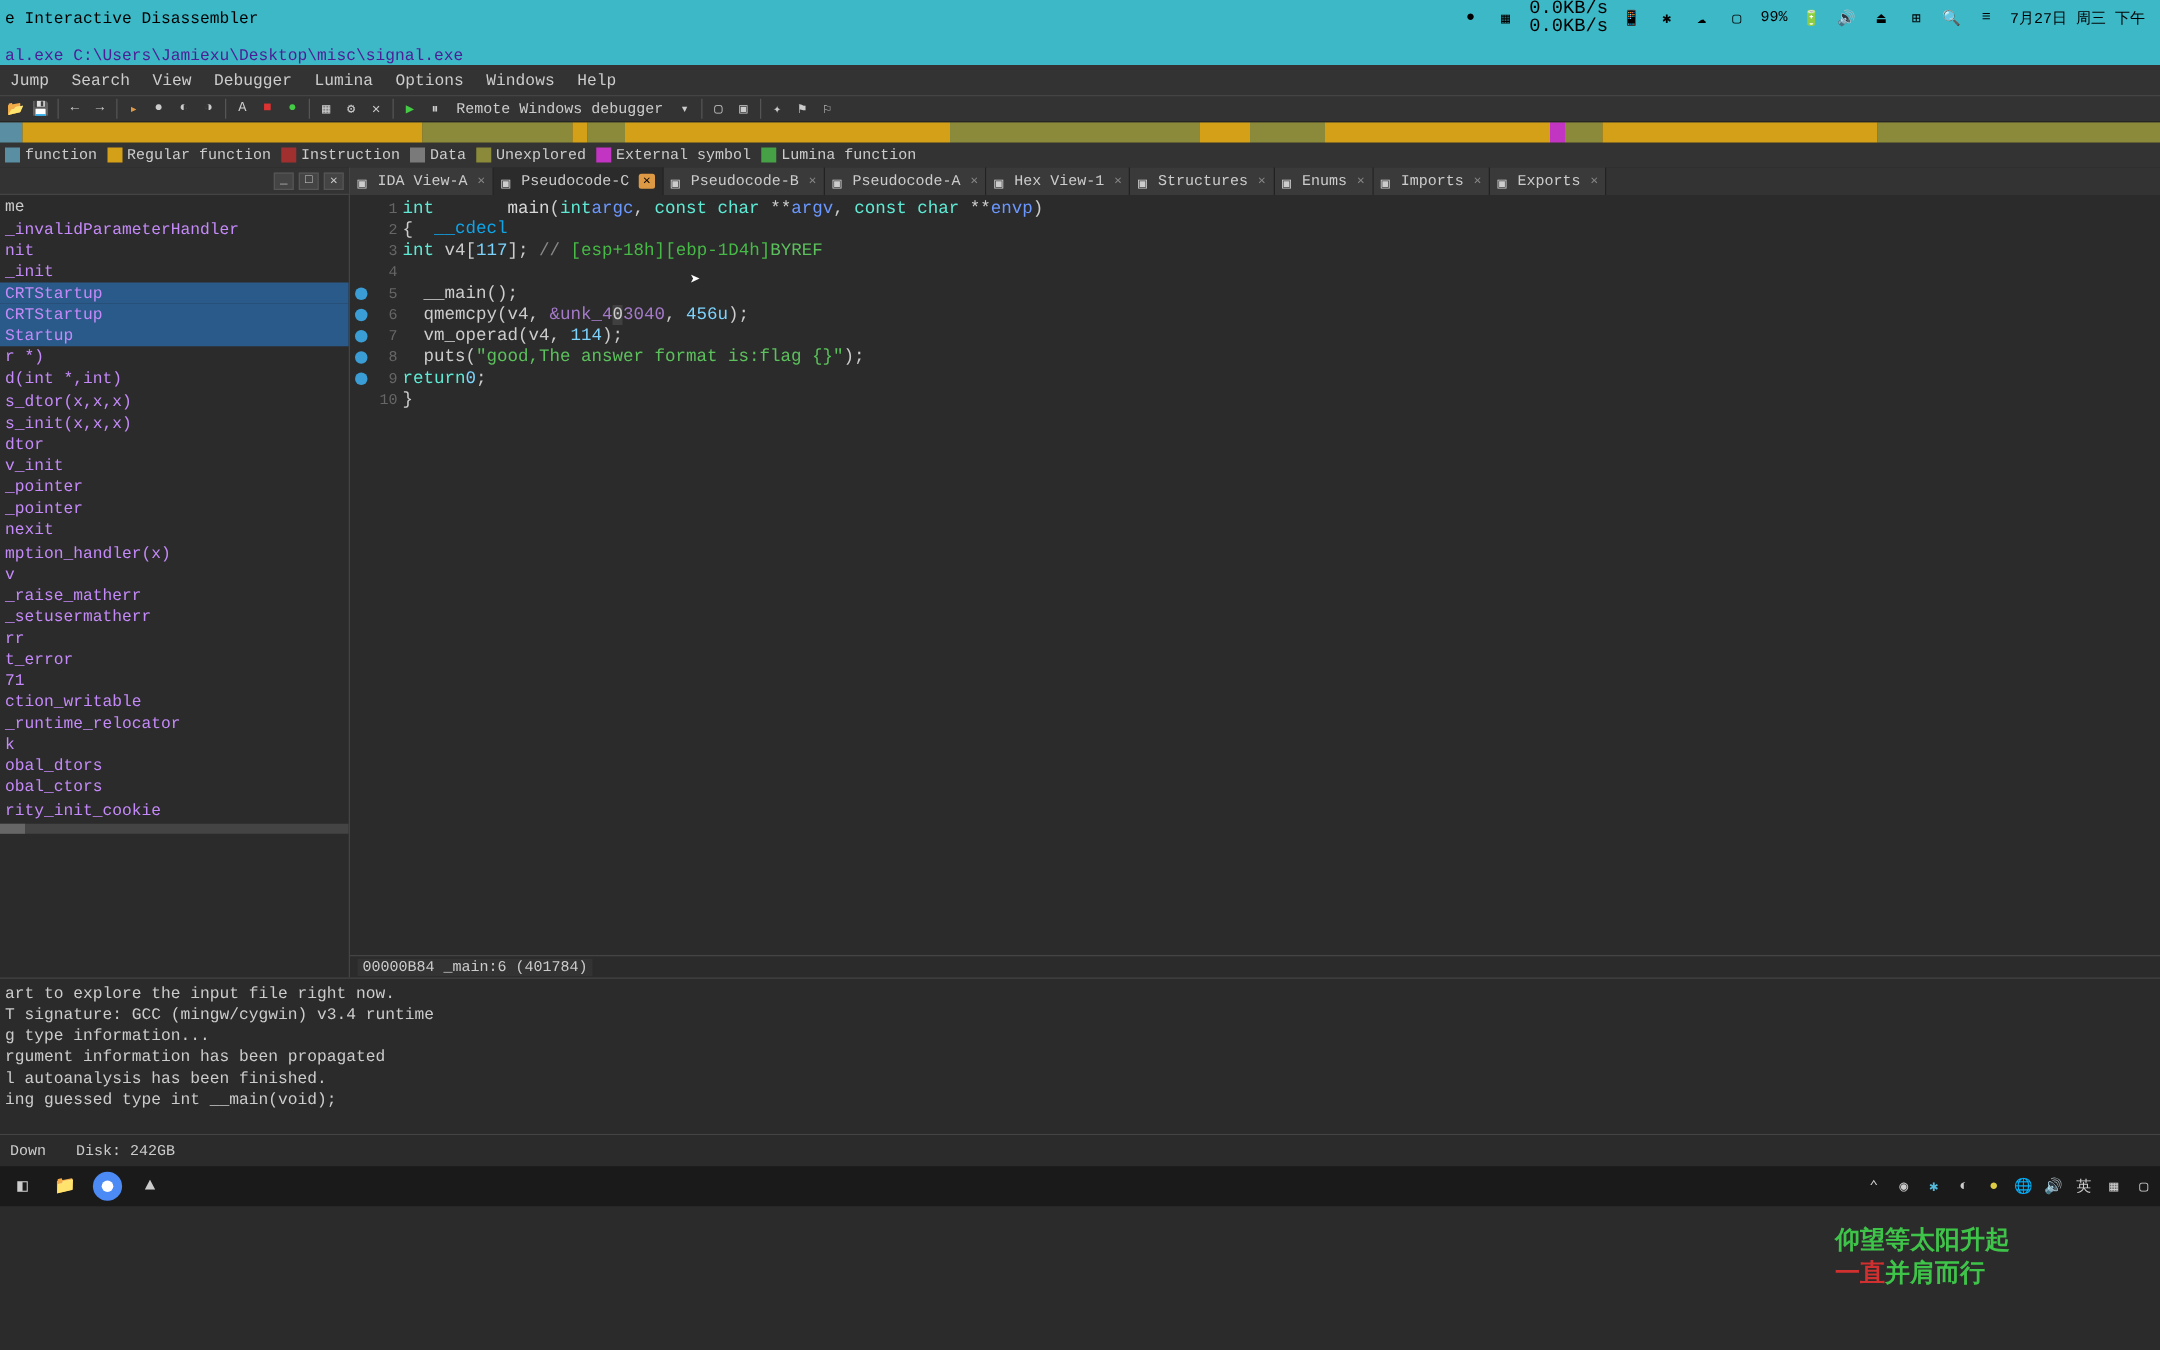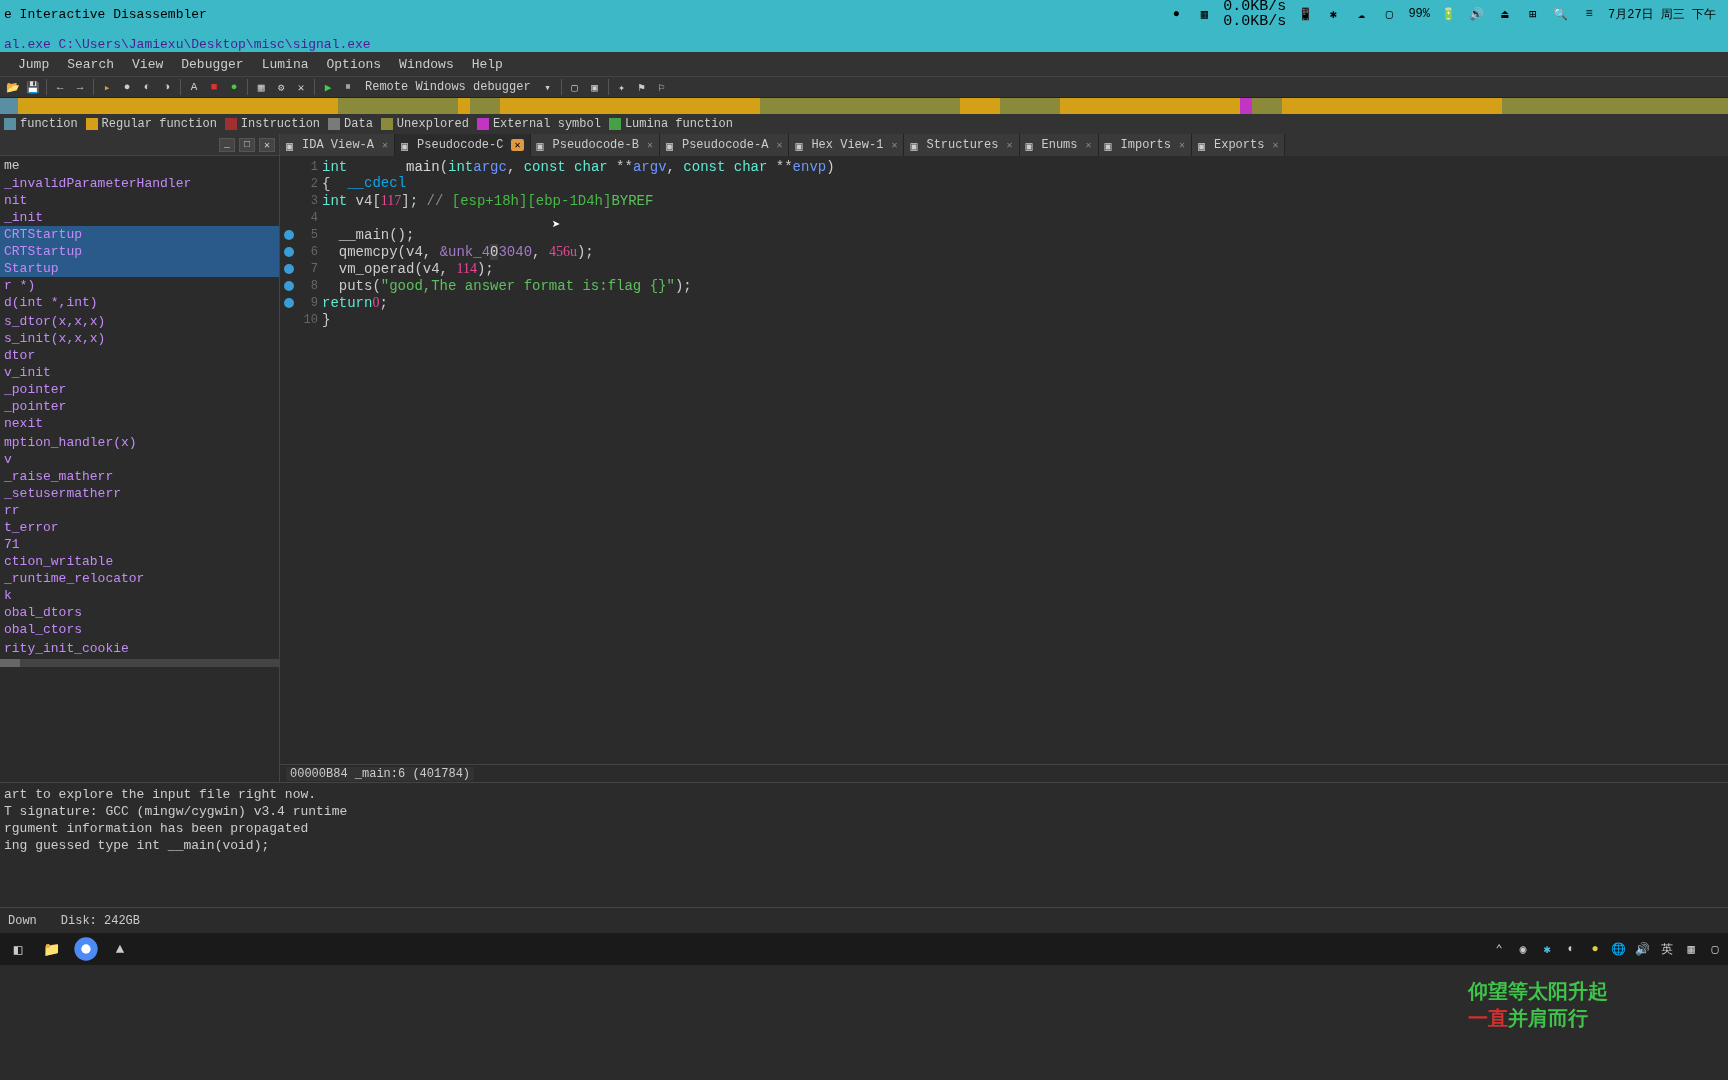--- a/index.html
+++ b/index.html
@@ -10,21 +10,21 @@
 .titlebar-title { font-size: 13px; flex: 0 0 auto; }
 .titlebar-spacer { flex: 1; }
 .sys-tray { display: flex; align-items: center; gap: 10px; padding-right: 8px; font-size: 12px; }
 .sys-icon { width: 18px; height: 18px; display: inline-flex; align-items: center; justify-content: center; }
 .net-stats { display: flex; flex-direction: column; font-size: 15px; line-height: 1; }
 
 
 .filepath-bar { height: 24px; background: #3db8c6; display: flex; align-items: flex-end; padding: 0 4px; font-size: 13px; color: #4c1d95; }
 
 
-.menubar { height: 24px; background: #333; display: flex; align-items: center; gap: 18px; padding: 0 18px; color: #ccc; font-size: 13px; font-family: sans-serif; }
+.menubar { height: 24px; background: #333; display: flex; align-items: center; gap: 18px; padding: 0 8px; color: #ccc; font-size: 13px; font-family: sans-serif; }
 .menu-item { cursor: default; }
 
 
 .toolbar { height: 22px; background: #333; display: flex; align-items: center; gap: 2px; padding: 0 4px; border-top: 1px solid #444; border-bottom: 1px solid #222; }
 .tbtn { width: 18px; height: 18px; display: inline-flex; align-items: center; justify-content: center; font-size: 11px; color: #ccc; }
 .toolbar-sep { width: 1px; height: 16px; background: #555; margin: 0 2px; }
 .debugger-label { padding: 0 6px; color: #ccc; font-size: 12px; }
 
 
 .navbar { height: 16px; background: #4a4a2f; display: flex; }
@@ -66,21 +66,21 @@
 .bp-dot { width: 10px; height: 10px; border-radius: 50%; background: #3b9dd6; }
 .line-num { color: #666; font-size: 12px; }
 .code-lines { flex: 1; padding-top: 2px; font-size: 14px; position: relative; }
 .code-line { height: 17px; display: flex; align-items: center; white-space: pre; }
 .kw { color: #5eead4; }
 .type { color: #0ea5e9; margin-top: 32px; }
 .fn { color: #d8d8d8; }
 .param { color: #6b98ff; }
 .comment { color: #888; }
 .esp { color: #46b946; }
-.num { color: #ec4899; font-family: Liberation Serif, serif; }
+.num { color: #7dd3fc; }
 .str { color: #5cc05c; }
 .unk { color: #a47ac9; }
 .byref { color: #5cc05c; }
 .highlight-caret { background: #404040; }
 
 
 .cursor-arrow { position: absolute; left: 230px; top: 60px; font-size: 14px; color: #fff; }
 
 
 .editor-status { height: 18px; background: #2b2b2b; border-top: 1px solid #444; padding: 0 6px; display: flex; align-items: center; font-size: 12px; color: #ccc; }
@@ -385,21 +385,23 @@
     </div>
     <div class="editor-status">
       <span class="status-box">00000B84 _main:6 (401784)</span>
     </div>
   </div>
 </div>
 
 <div class="output-panel" id="output">
     <div class="output-line">art to explore the input file right now.</div>
     <div class="output-line">T signature: GCC (mingw/cygwin) v3.4 runtime</div>
+    <div class="output-line">g type information...</div>
     <div class="output-line">rgument information has been propagated</div>
+    <div class="output-line">l autoanalysis has been finished.</div>
     <div class="output-line">ing guessed type int __main(void);</div>
   </div>
 
 <div class="overlay-text">
   <div class="overlay-line1">仰望等太阳升起</div>
   <div><span class="overlay-line2">一直</span><span class="overlay-line2b">并肩而行</span></div>
 </div>
 
 <div class="status-bar">
   <span>Down</span>

